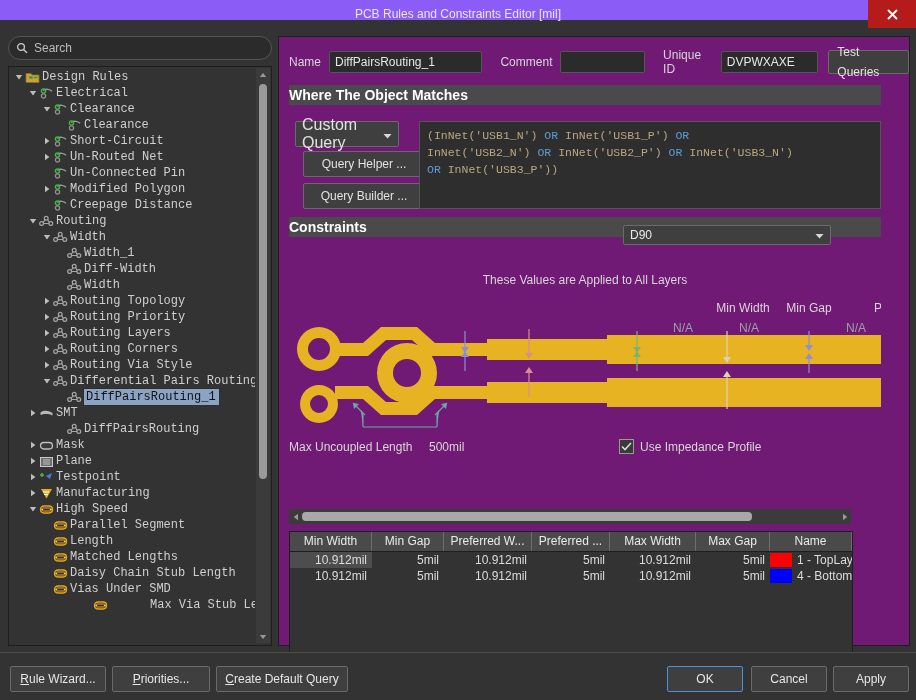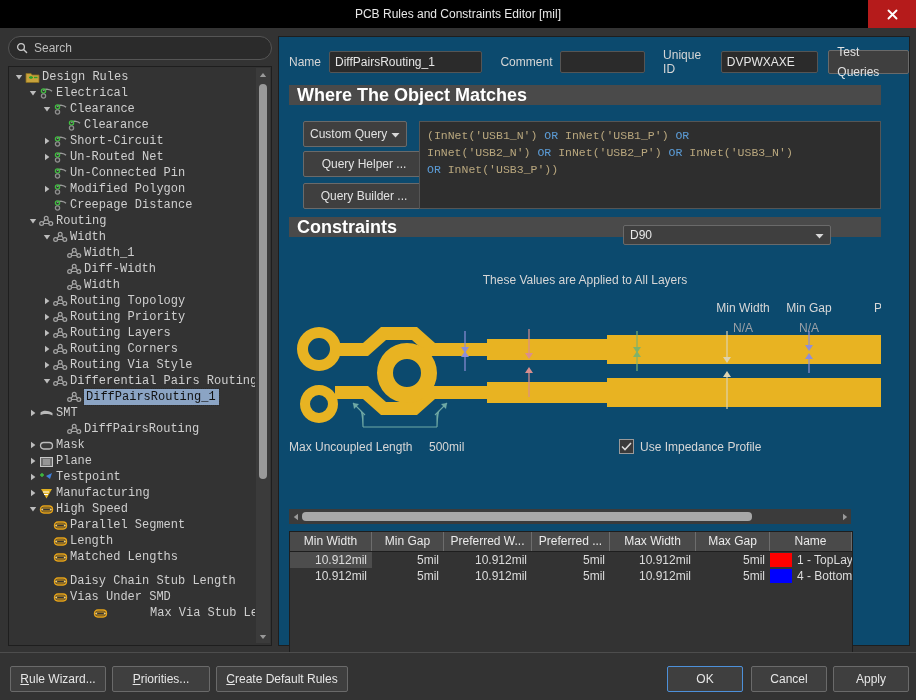--- a/index.html
+++ b/index.html
@@ -6,21 +6,21 @@
   body{
     width:916px;height:700px;overflow:hidden;
     background:#333333;
     font-family:"Liberation Sans",sans-serif;
     font-size:12px;color:#d6d6d6;
     -webkit-font-smoothing:antialiased;
   }
   .win{position:relative;width:916px;height:700px;background:#333333;}
 
   
-  .titlebar{position:absolute;left:0;top:0;width:916px;height:28px;background:#000000;}
+  .titlebar{position:absolute;left:0;top:0;width:916px;height:20px;background:#8b5cf6;}
   .title-text{position:absolute;left:0;top:0;width:916px;height:28px;line-height:28px;
     text-align:center;font-size:12px;color:#e8e8e8;}
   .close-btn{position:absolute;right:0;top:0;width:48px;height:28px;background:#b51b1b;
     display:flex;align-items:center;justify-content:center;cursor:pointer;}
   .close-btn svg{display:block;}
 
   
   .leftpane{position:absolute;left:8px;top:36px;width:264px;height:608px;}
   .search-box{position:absolute;left:0;top:0;width:262px;height:22px;background:#2b2b2b;
     border:1px solid #555;border-radius:12px;display:flex;align-items:center;cursor:text;}
@@ -40,50 +40,50 @@
   .trow.sel .tlbl{background:#8ba4c4;color:#111;padding-left:2px;padding-right:3px;
     outline:1px dotted #2a2a2a;}
 
   
   .tscroll{position:absolute;right:1px;top:1px;width:14px;height:575px;background:#3b3b3b;}
   .tscroll .sb-arrow{width:14px;height:13px;display:flex;align-items:center;justify-content:center;cursor:pointer;}
   .tscroll .sb-thumb{position:absolute;left:3px;top:16px;width:8px;height:395px;background:#9a9a9a;border-radius:4px;cursor:pointer;}
 
   
   .rightpane{position:absolute;left:278px;top:36px;width:630px;height:608px;
-    background:#0c4a6e;border:1px solid #1e1e1e;text-decoration:underline;}
+    background:#701a75;border:1px solid #1e1e1e;text-decoration:underline;}
 
   .hdrrow{position:absolute;left:10px;top:14px;height:22px;display:flex;align-items:center;}
   .lbl{font-size:12px;color:#d6d6d6;}
   .field{background:#2b2b2b;border:1px solid #555;border-radius:2px;height:20px;
     line-height:20px;padding:0 5px;font-size:12px;color:#e6e6e6;cursor:text;overflow:hidden;white-space:nowrap;}
   .btn{background:#3f3f3f;border:1px solid #6a6a6a;border-radius:2px;height:22px;
     line-height:20px;padding:0 8px;font-size:12px;color:#e2e2e2;cursor:pointer;
     display:inline-flex;align-items:center;justify-content:center;}
 
   .section-hdr{position:absolute;left:10px;width:592px;height:20px;line-height:20px;
-    background:#4a4a4a;color:#ffffff;font-size:18px;font-weight:bold;padding-left:8px;
+    background:#4a4a4a;color:#ffffff;font-size:14px;font-weight:bold;
     box-sizing:border-box;}
 
-  .qsel{position:absolute;left:24px;width:104px;height:22px;background:#3f3f3f;
+  .qsel{position:absolute;left:16px;width:104px;height:22px;background:#3f3f3f;
     border:1px solid #6a6a6a;border-radius:2px;display:flex;align-items:center;
-    padding:12px 6px;box-sizing:border-box;font-size:12px;color:#e2e2e2;cursor:pointer;}
+    padding:12px 6px;box-sizing:border-box;font-size:16px;color:#e2e2e2;cursor:pointer;}
   .qsel .cv{margin-left:auto;}
   .qbtn{position:absolute;left:24px;width:104px;height:24px;}
   .qbox{position:absolute;left:140px;width:462px;height:88px;background:#2e2e2e;
     border:1px solid #555;box-sizing:border-box;padding:5px 7px;
     font-family:"Liberation Mono",monospace;font-size:11.5px;line-height:17px;
     color:#b9a77e;cursor:text;overflow:hidden;}
   .kw{color:#5b9bd5;}
 
   
   .diagarea{position:absolute;left:10px;top:236px;width:592px;height:226px;overflow:hidden;}
   .applytxt{position:absolute;left:0;top:0;width:592px;text-align:center;font-size:12px;color:#d6d6d6;}
   .colhdr{position:absolute;text-align:center;font-size:12px;color:#d8d8d8;white-space:nowrap;}
-  .colval{position:absolute;text-align:center;font-size:12px;color:#9aa0a6;white-space:nowrap;}
+  .colval{position:absolute;text-align:left;font-size:12px;color:#9aa0a6;white-space:nowrap;}
   .mucl{position:absolute;left:0;top:167px;font-size:12px;color:#d6d6d6;}
   .muclv{position:absolute;left:140px;top:167px;font-size:12px;color:#d6d6d6;}
 
   .chk-wrap{position:absolute;left:330px;top:166px;display:flex;align-items:center;cursor:pointer;}
   .chk{width:13px;height:13px;background:#3a3a3a;border:1px solid #9a9a9a;
     display:flex;align-items:center;justify-content:center;margin-right:6px;}
   .impsel{position:absolute;left:344px;top:188px;width:208px;height:20px;background:#3f3f3f;
     border:1px solid #6a6a6a;border-radius:2px;display:flex;align-items:center;
     padding:0 6px;box-sizing:border-box;font-size:12px;color:#e8e8e8;cursor:pointer;}
   .impsel .cv{margin-left:auto;}
@@ -569,21 +569,21 @@
             <span class="tico">
               <svg width="15" height="13" viewBox="0 0 15 13">
                 <rect x="1.5" y="3" width="12" height="7" rx="3.4" fill="none" stroke="#e8a417" stroke-width="1.4"></rect>
                 <path d="M3.5 5 h8 M3.5 8 h8" stroke="#e8a417" stroke-width="1.2"></path>
                 <circle cx="3.2" cy="6.5" r="1" fill="#f3d27a"></circle>
                 <circle cx="11.8" cy="6.5" r="1" fill="#f3d27a"></circle>
               </svg>
             </span>
             <span class="tlbl">Matched Lengths</span>
           </div>
-          <div class="trow" style="padding-left: 32px; margin-top: 8px;">
+          <div class="trow" style="padding-left: 32px;">
             <span class="arrow"></span>
             <span class="tico">
               <svg width="15" height="13" viewBox="0 0 15 13">
                 <rect x="1.5" y="3" width="12" height="7" rx="3.4" fill="none" stroke="#e8a417" stroke-width="1.4"></rect>
                 <path d="M3.5 5 h8 M3.5 8 h8" stroke="#e8a417" stroke-width="1.2"></path>
                 <circle cx="3.2" cy="6.5" r="1" fill="#f3d27a"></circle>
                 <circle cx="11.8" cy="6.5" r="1" fill="#f3d27a"></circle>
               </svg>
             </span>
             <span class="tlbl">Daisy Chain Stub Length</span>
@@ -821,20 +821,20 @@
     <div class="fbtn" style="left:10px;width:94px;">
       <span class="acc">R</span>
         <span>ule Wizard...</span>
     </div>
     <div class="fbtn" style="left:112px;width:96px;">
       <span class="acc">P</span>
         <span>riorities...</span>
     </div>
     <div class="fbtn" style="left:216px;width:130px;">
       <span class="acc">C</span>
-        <span>reate Default Rules</span>
+        <span>reate Default Query</span>
     </div>
     <div class="fbtn primary" style="left:667px;width:74px;">OK</div>
     <div class="fbtn" style="left:751px;width:74px;">Cancel</div>
     <div class="fbtn" style="left:833px;width:74px;">Apply</div>
   </div>
 
 </div>
 
 </body></html>

